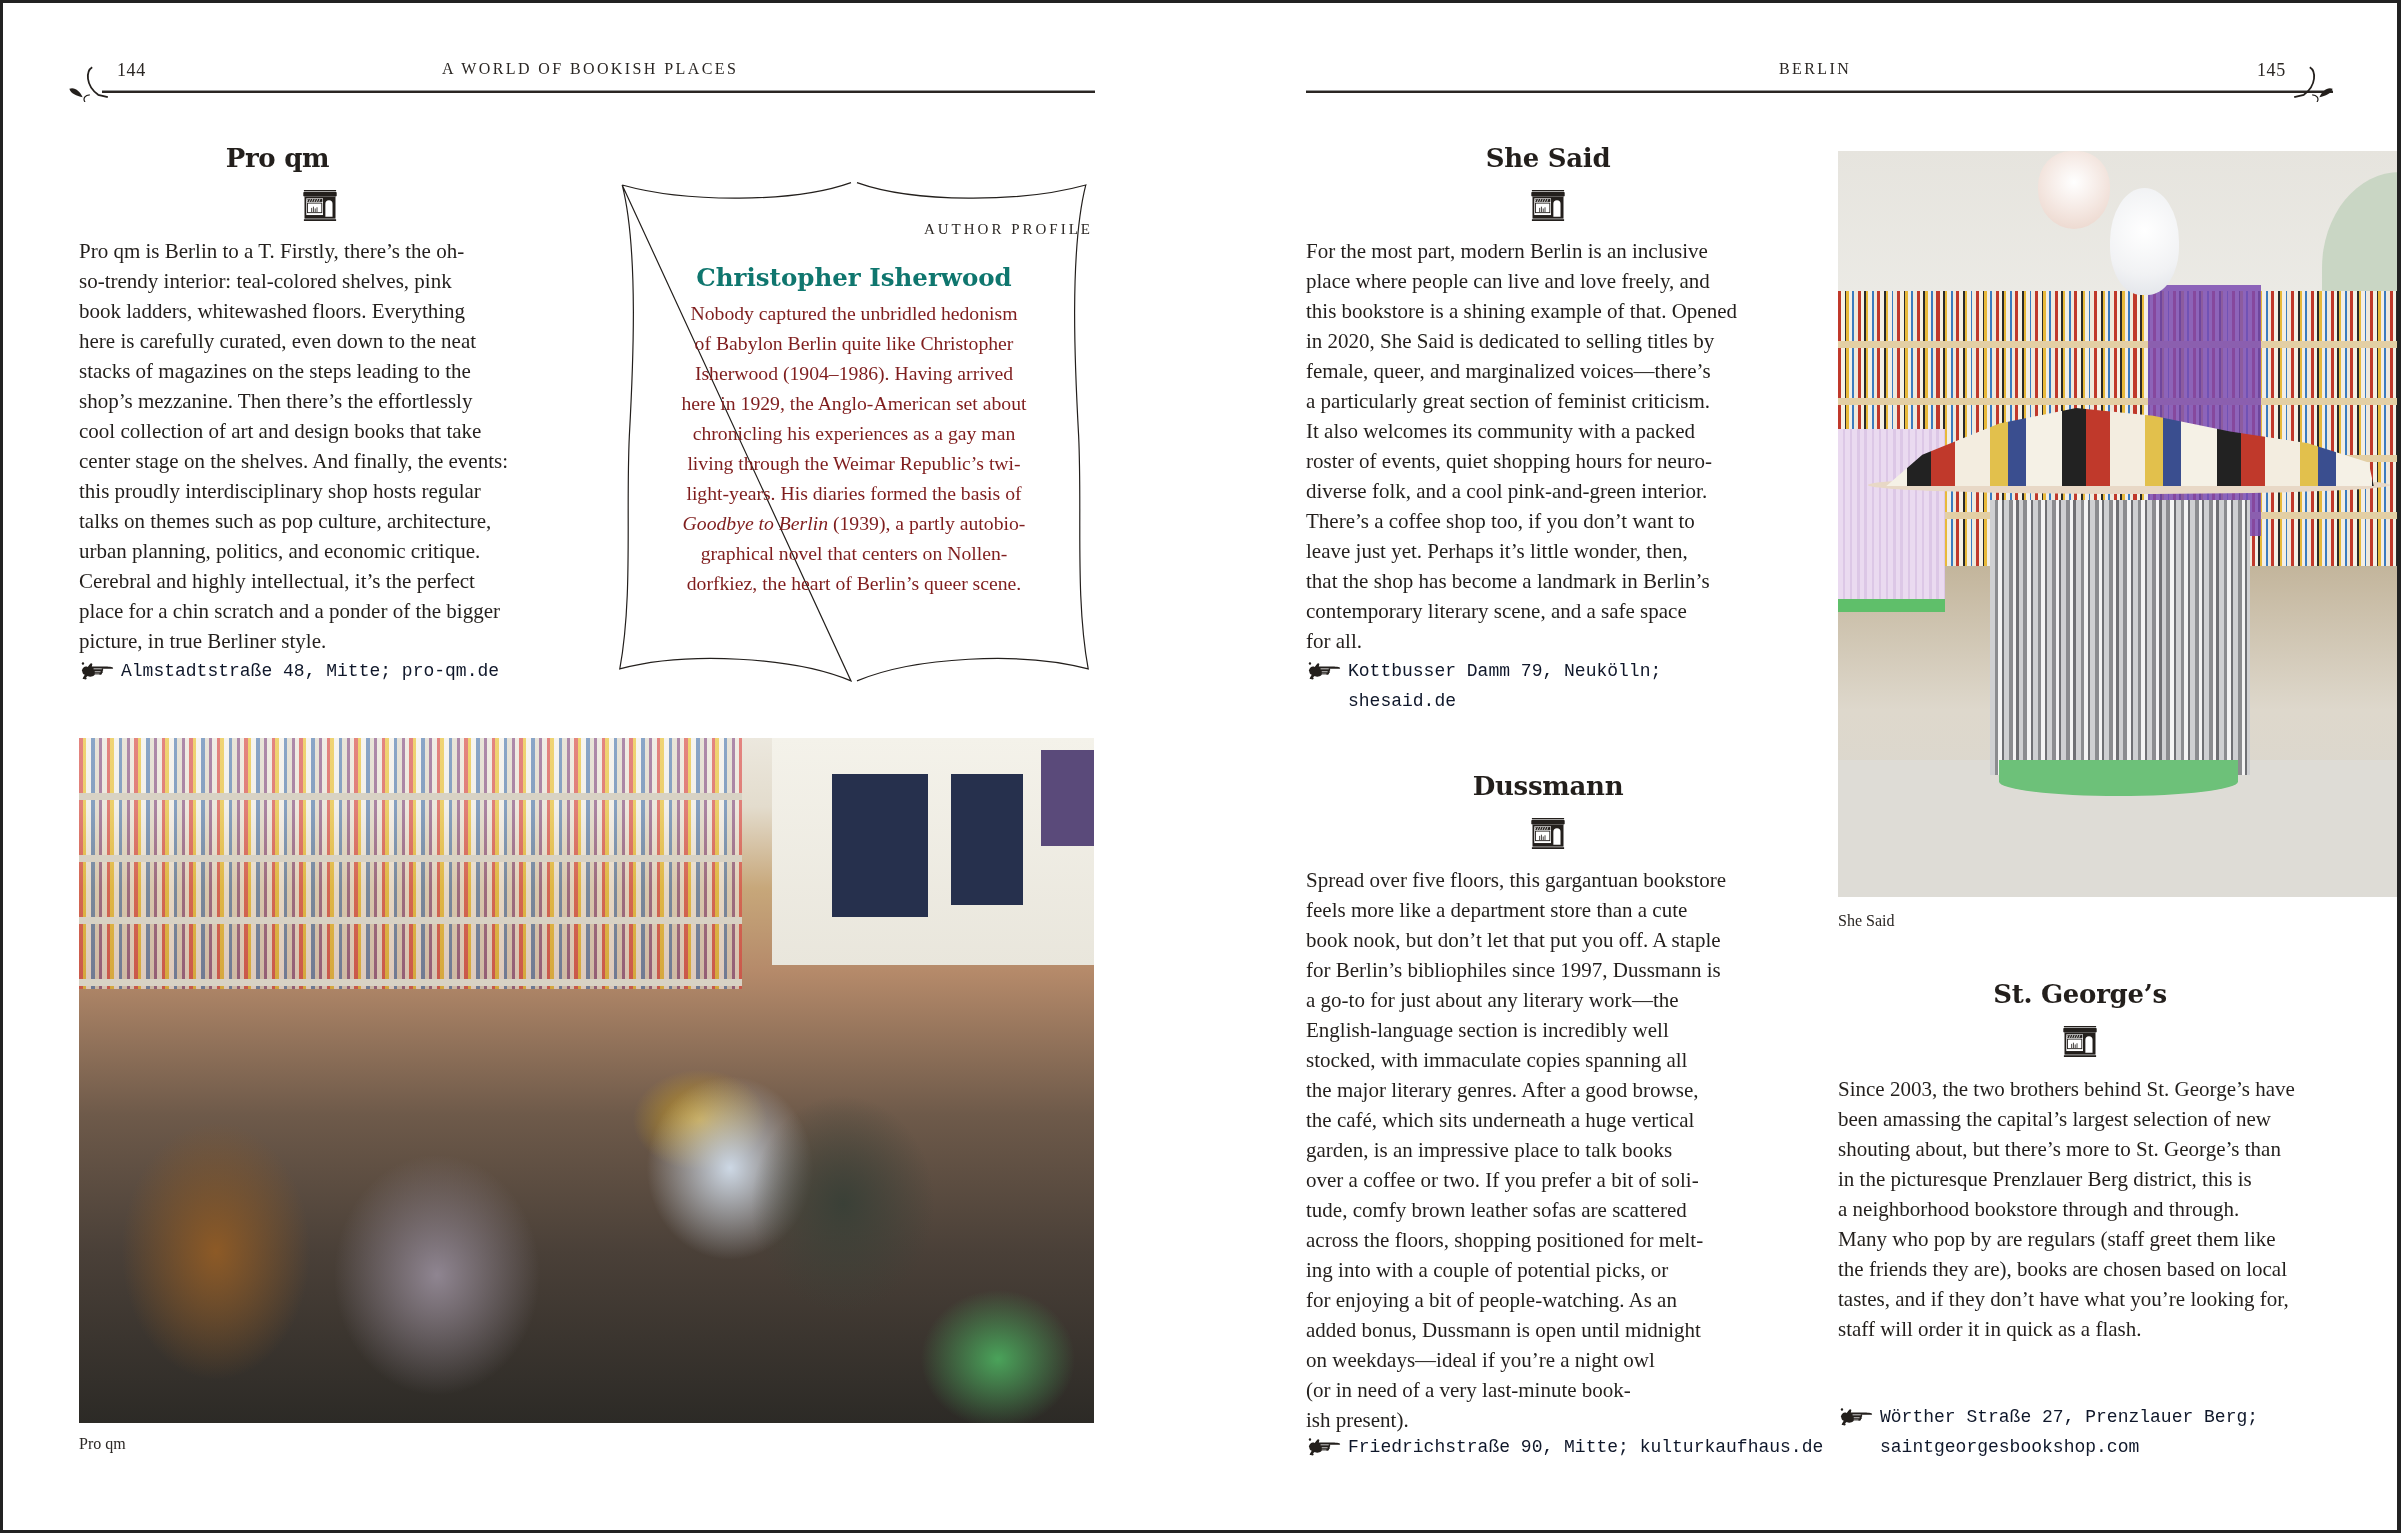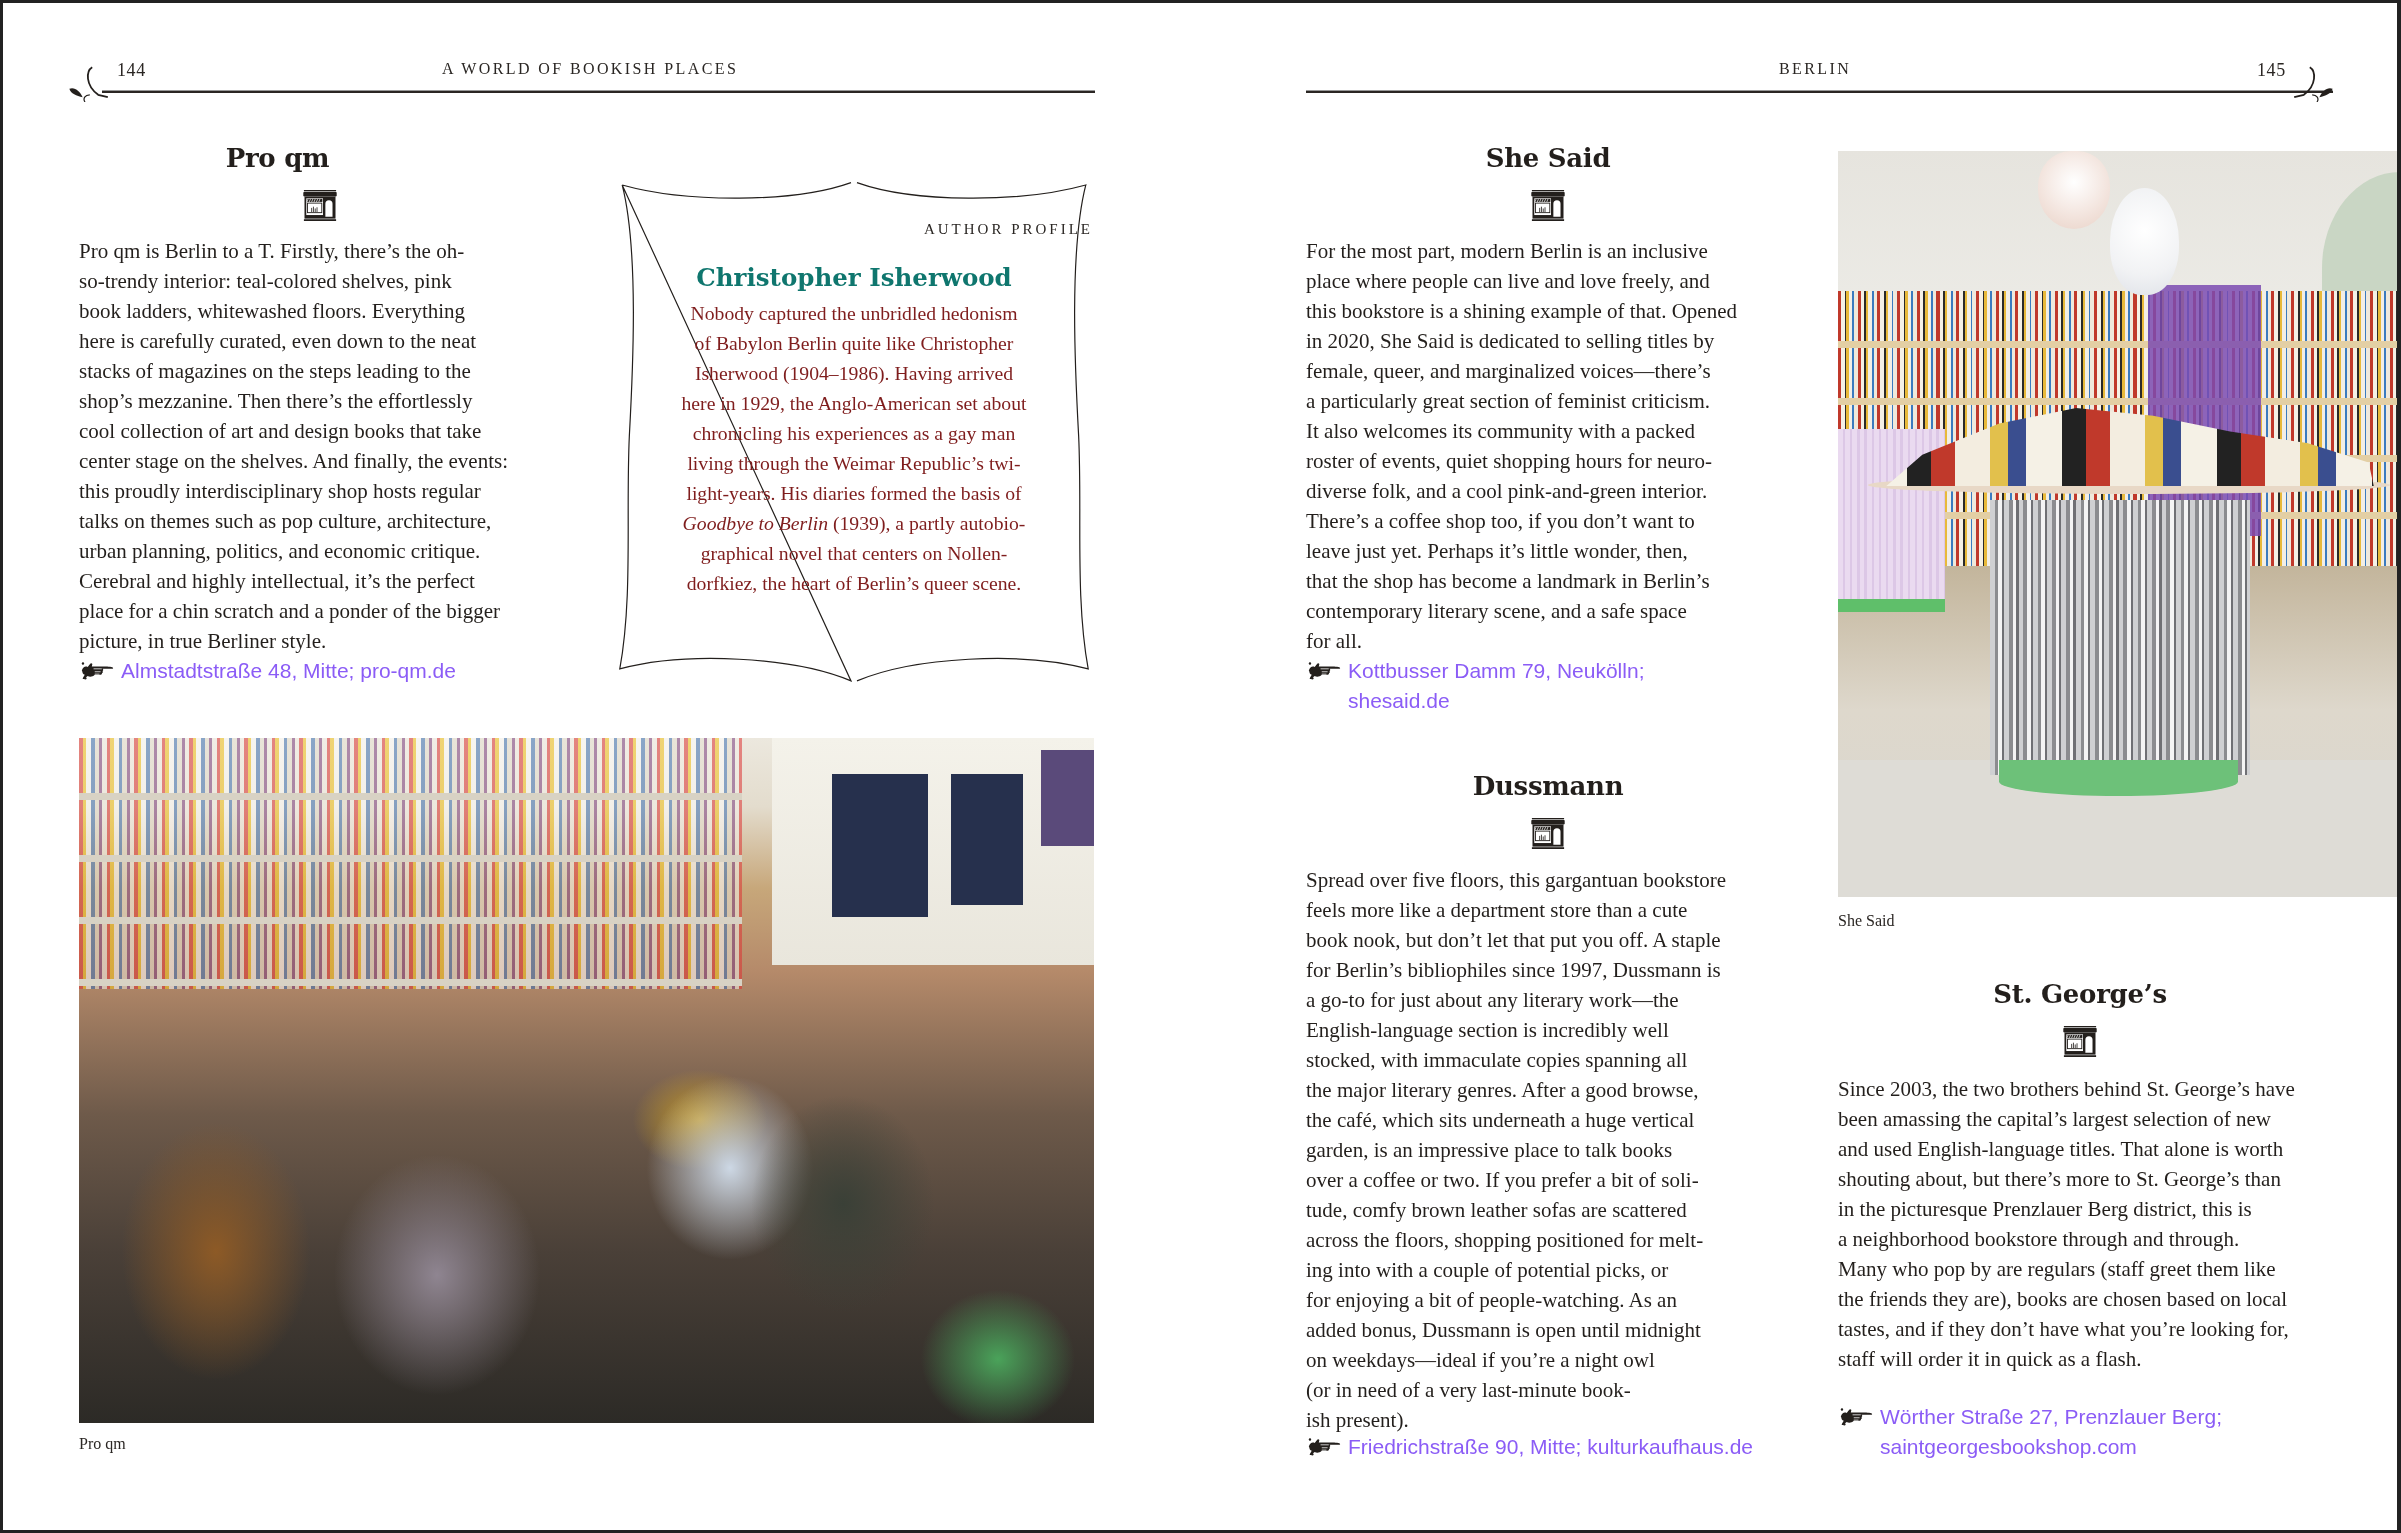--- a/index.html
+++ b/index.html
@@ -13,21 +13,21 @@
   .rule { position: absolute; top: 90px; height: 2.4px; background: #2a2623; border-top: 0.6px solid #999; }
   .flourish { position: absolute; top: 66px; width: 42px; height: 36px; }
 
   
   .shop-title { position: absolute; font-family: "DejaVu Serif", serif; font-weight: bold; font-size: 26px; text-align: center; color: #231f1c; letter-spacing: -0.3px; }
   .shop-icon { position: absolute; width: 36px; height: 31px; }
 
   
   .body { position: absolute; font-size: 21px; line-height: 30px; color: #231f1c; text-align: left; }
   .body .ln { display: block; white-space: nowrap; }
-  .addr { position: absolute; font-family: Liberation Sans, sans-serif; font-size: 21px; line-height: 30px; color: #8b5cf6; }
+  .addr { position: absolute; font-family: Liberation Mono, monospace; font-size: 18px; line-height: 30px; color: #0f172a; }
   .addr .hand { position: absolute; left: 0; top: 3.6px; width: 35px; height: 20px; }
   .addr .txt { position: absolute; left: 42px; top: 0; white-space: nowrap; }
   .caption { position: absolute; font-size: 16px; color: #2a2623; }
 
   
   .author-box { position: absolute; left: 615px; top: 179px; width: 478px; height: 513px; }
   .author-box svg.border { position: absolute; inset: 0; }
   .author-kicker { position: absolute; left: 0; width: 478px; top: 42px; text-align: right; font-size: 15px; letter-spacing: 3px; color: #2a2623; }
   .author-name { position: absolute; left: 0; width: 478px; top: 84px; text-align: center; font-family: "DejaVu Serif", serif; font-weight: bold; font-size: 24.5px; color: #0f766e; }
   .author-body { position: absolute; left: 24px; width: 430px; top: 119px; text-align: center; font-size: 19.7px; line-height: 30px; color: #7f1d1d; }
@@ -256,21 +256,20 @@
   </div>
   <div class="caption" style="left:1838px; top:912px;">She Said</div>
 
   <div class="shop-title" style="left:1838px; width:484px; top:979px;">St. George’s</div>
   <svg class="shop-icon" style="left:2062px; top:1026px;" viewBox="0 0 60 52" width="36" height="31">
       <use href="#store"></use>
     </svg>
   <div class="body" style="left:1838px; top:1074px; width:513px;">
     <span class="ln">Since 2003, the two brothers behind St. George’s have</span>
     <span class="ln">been amassing the capital’s largest selection of new</span>
-    <span class="ln">and used English-language titles. That alone is worth</span>
     <span class="ln">shouting about, but there’s more to St. George’s than</span>
     <span class="ln">in the picturesque Prenzlauer Berg district, this is</span>
     <span class="ln">a neighborhood bookstore through and through.</span>
     <span class="ln">Many who pop by are regulars (staff greet them like</span>
     <span class="ln">the friends they are), books are chosen based on local</span>
     <span class="ln">tastes, and if they don’t have what you’re looking for,</span>
     <span class="ln">staff will order it in quick as a flash.</span>
   </div>
   <div class="addr" style="left:1838px; top:1402px; width:513px; height:60px;">
     <svg class="hand" viewBox="0 0 58 34" width="35" height="20">

